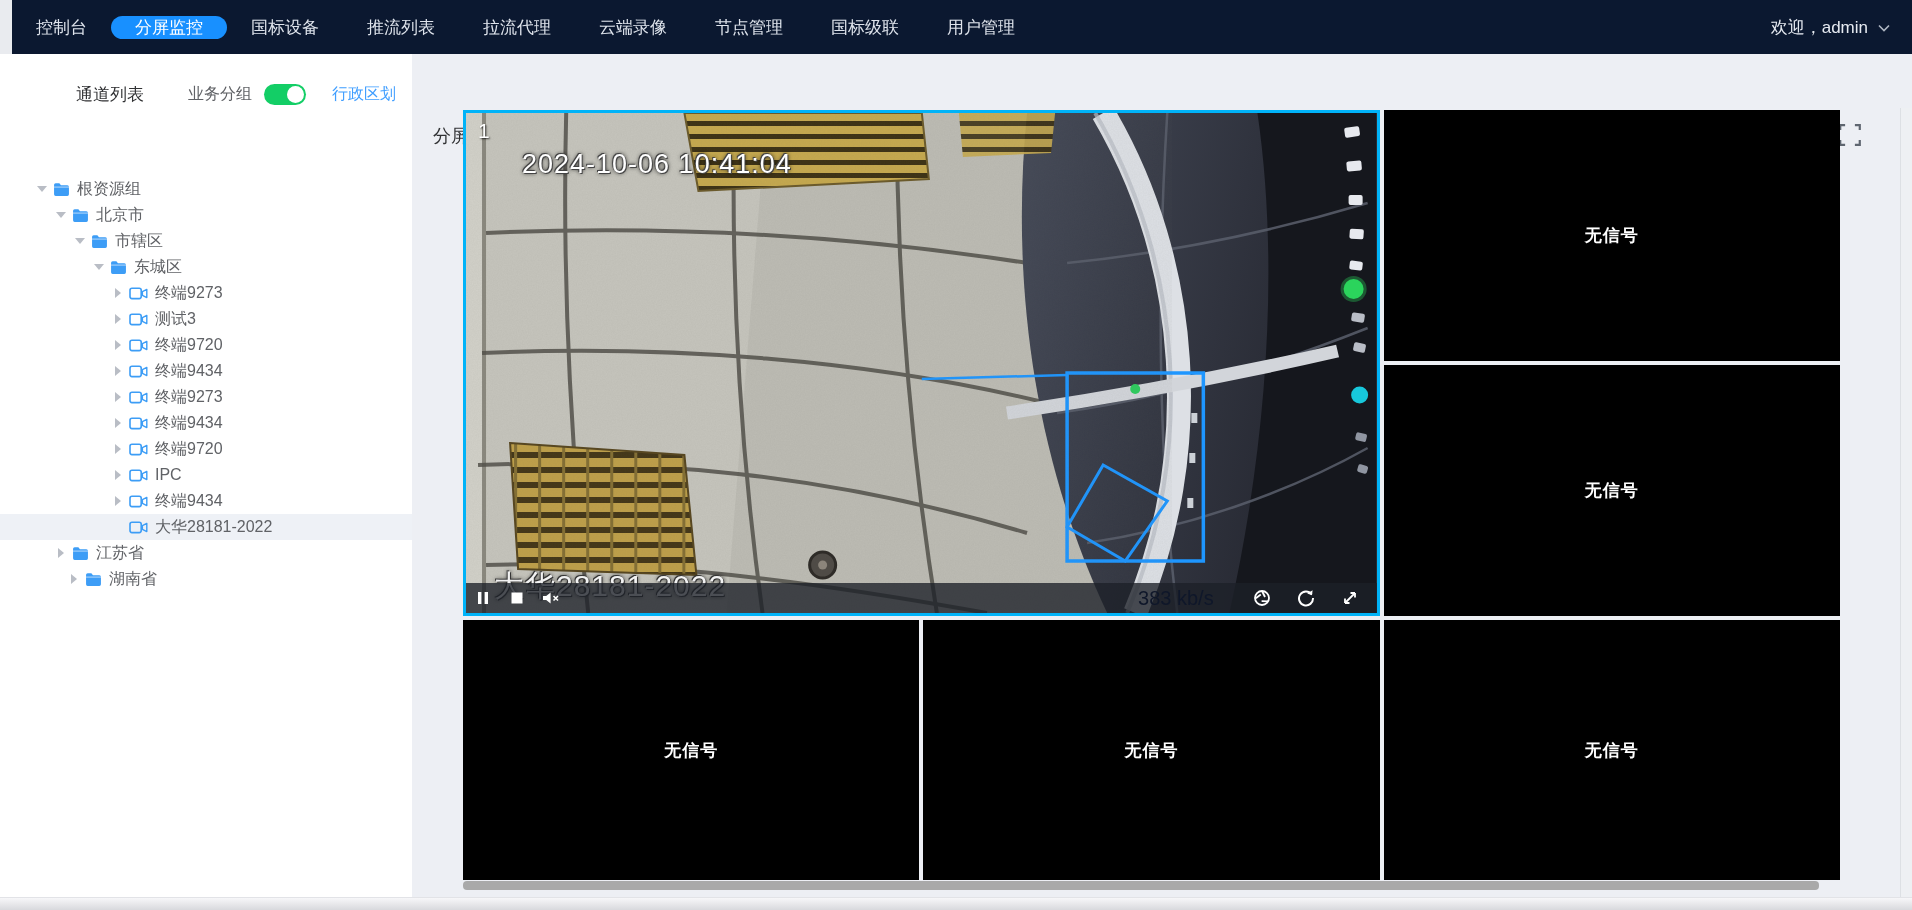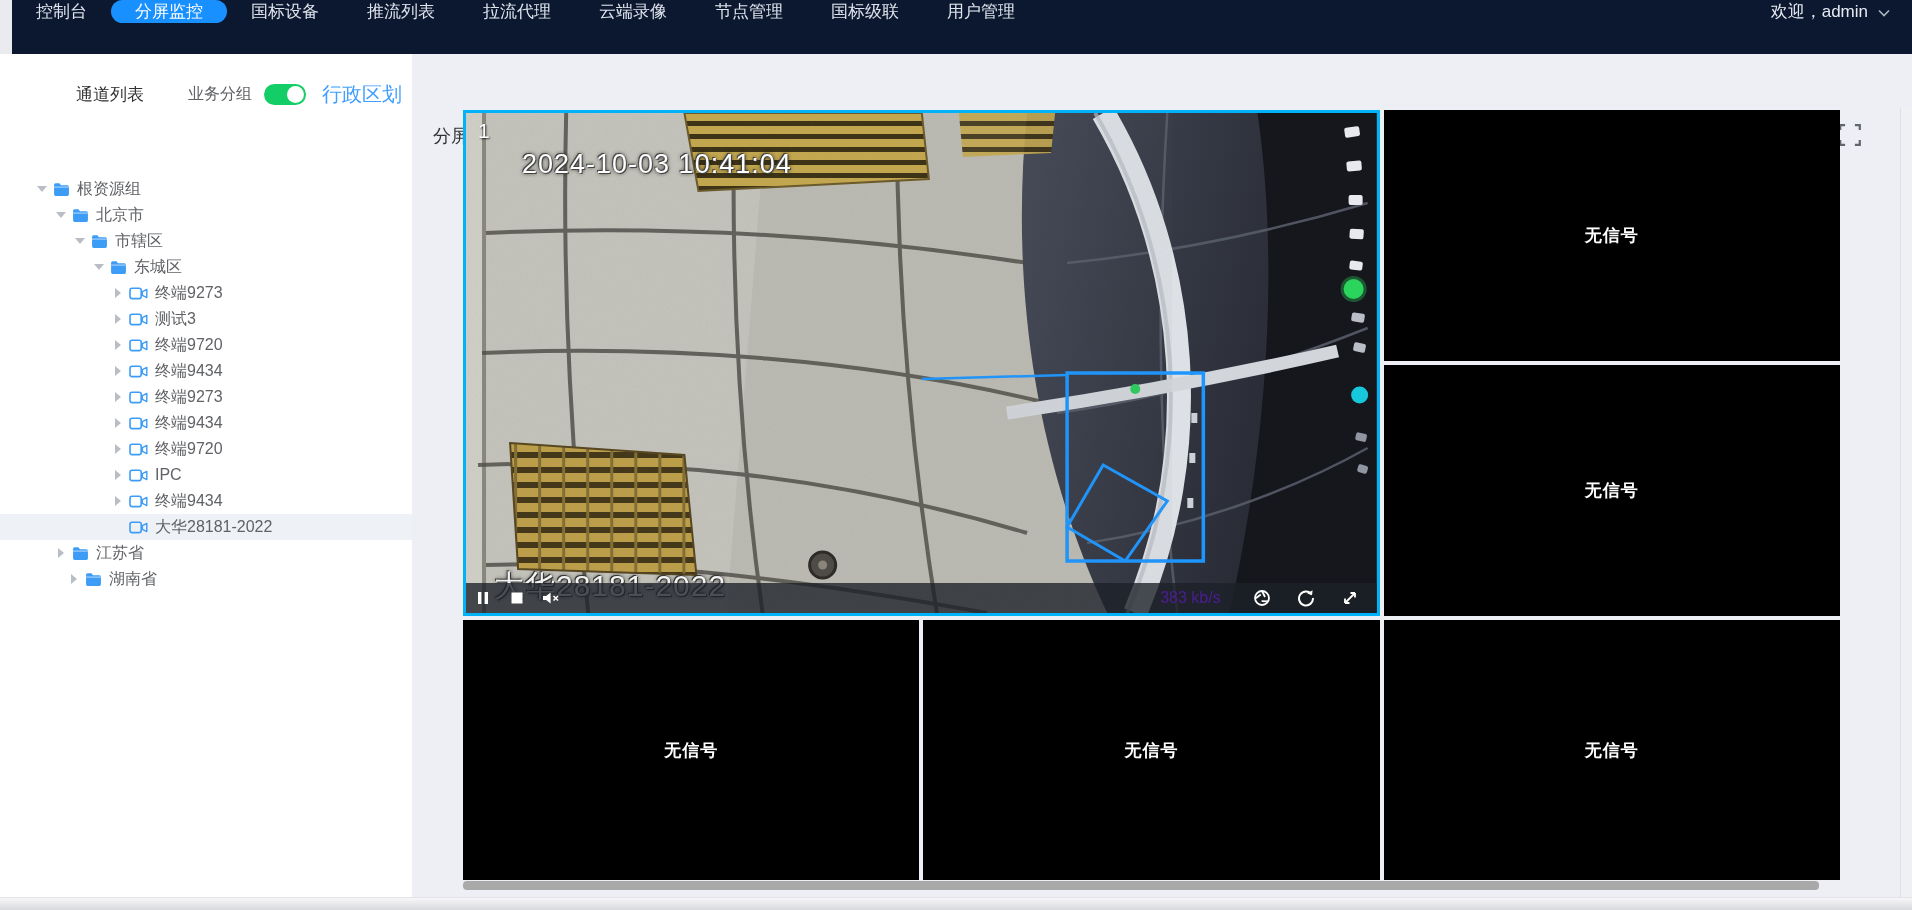--- a/index.html
+++ b/index.html
@@ -4,37 +4,37 @@
 <style>
   :root{
     --nav-bg:#0b1830; --active-tab:#1890ff; --link:#409eff; --toggle-on:#13ce66;
     --active-panel-border:#00b3f8; --content-bg:#edeff4; --icon-dark:#3a3d44;
   }
   *{box-sizing:border-box; margin:0; padding:0;}
   html,body{width:1912px;height:910px;overflow:hidden;}
   body{font-family:"Liberation Sans","DejaVu Sans",sans-serif; background:#edeff4; position:relative;}
 
   
-  .navbar{position:absolute;left:0;top:0;width:1912px;height:54px;background:var(--nav-bg);display:flex;align-items:flex-start;}
+  .navbar{position:absolute;left:0;top:0;width:1912px;height:54px;background:var(--nav-bg);display:flex;align-items:center;}
   .nav-edge{width:12px;height:54px;background:#e9ebef;flex:0 0 auto;}
   .nav-items{display:flex;align-items:stretch;}
   .nav-item{display:flex;align-items:center;gap:7px;padding:0 24px;color:#dfe4ec;font-size:17px;cursor:pointer;white-space:nowrap;}
   .nav-item.active{background:var(--active-tab);color:#fff;border-radius:24px;}
   .nav-item .chev{display:flex;align-items:center;opacity:.8;}
   .nav-spacer{flex:1;}
   .nav-user{display:flex;align-items:center;gap:10px;color:#e6eaf1;font-size:17px;padding-right:22px;cursor:pointer;}
 
   
   .sidebar{position:absolute;left:0;top:54px;width:412px;height:856px;background:#fff;}
   .sidebar-header{position:absolute;left:0;top:24px;width:100%;height:32px;display:flex;align-items:center;}
   .sidebar-title{margin-left:76px;font-size:17px;color:#303133;font-weight:500;}
   .group-label{margin-left:44px;font-size:16px;color:#606266;}
   .toggle{margin-left:12px;width:42px;height:21px;border-radius:11px;background:var(--toggle-on);position:relative;cursor:pointer;flex:0 0 auto;}
   .toggle .knob{position:absolute;right:2px;top:2px;width:17px;height:17px;border-radius:50%;background:#fff;}
-  .region-link{margin-left:16px;font-size:20px;color:var(--link);cursor:pointer;}
+  .region-link{margin-left:26px;font-size:16px;color:var(--link);cursor:pointer;}
   .tree{position:absolute;left:0;top:122px;width:100%;}
   .tree-row{display:flex;align-items:center;height:26px;font-size:16px;color:#606266;cursor:pointer;white-space:nowrap;}
   .tree-row.selected{background:#eef1f6;}
   .caret{width:16px;height:10px;display:inline-flex;align-items:center;justify-content:center;flex:0 0 auto;}
   .caret.down::before{content:"";border-left:5px solid transparent;border-right:5px solid transparent;border-top:6px solid #b9bdc5;}
   .caret.right::before{content:"";border-top:5px solid transparent;border-bottom:5px solid transparent;border-left:6px solid #b9bdc5;}
   .node-icon{display:inline-flex;align-items:center;margin:0 7px 0 3px;flex:0 0 auto;}
   .node-label{line-height:26px;}
 
   
@@ -51,21 +51,21 @@
   .cell.video{grid-column:1/3;grid-row:1/3;border:3px solid var(--active-panel-border);background:#9a9a94;overflow:hidden;display:block;}
   .nosignal-label{color:#fff;font-size:17px;font-weight:700;letter-spacing:1px;}
 
   .video-canvas{position:absolute;left:0;top:0;width:100%;height:100%;}
   .osd-badge{position:absolute;left:12px;top:6px;font-size:21px;color:#fff;text-shadow:1px 1px 2px rgba(0,0,0,.8);z-index:3;}
   .osd-timestamp{position:absolute;left:56px;top:36px;font-size:27px;color:#fff;letter-spacing:1px;text-shadow:1px 1px 0 #444,-1px -1px 0 #444,0 0 4px #000;z-index:3;}
   .osd-channel{position:absolute;left:28px;bottom:6px;font-size:30px;color:#f2f2f2;letter-spacing:1px;text-shadow:1px 1px 0 #333,-1px -1px 0 #333,0 0 4px #000;z-index:2;}
   .player-bar{position:absolute;left:0;bottom:0;width:100%;height:30px;background:rgba(28,32,40,.78);display:flex;align-items:center;z-index:4;}
   .pbtn{background:none;border:none;cursor:pointer;display:flex;align-items:center;justify-content:center;width:34px;height:30px;}
   .player-right{margin-left:auto;display:flex;align-items:center;gap:10px;padding-right:10px;}
-  .bitrate{color:#4c1d95;font-size:16px;margin-right:14px;}
+  .bitrate{color:#0f172a;font-size:20px;margin-right:21px;}
 
   .grid-hscroll{position:absolute;left:51px;top:827px;width:1356px;height:9px;border-radius:4px;background:#a9a9a9;cursor:pointer;}
   .right-vscroll{position:absolute;right:0;top:54px;width:12px;height:842px;background:#eef0f3;border-left:1px solid #dde0e4;cursor:pointer;}
   .page-hscroll{position:absolute;left:0;bottom:0;width:1912px;height:13px;background:linear-gradient(#f7f7f9,#d8d9dd);border-top:1px solid #e2e3e7;cursor:pointer;}
 </style>
 </head>
 <body>
 
 <div class="navbar">
   <div class="nav-edge"></div>
@@ -420,21 +420,21 @@
           </g>
         <circle cx="892" cy="282" r="8.5" fill="#17c8dc"></circle>
         <g fill="#8f95a1">
             <rect x="888" y="320" width="11" height="8" rx="2" transform="rotate(14 893 324)"></rect>
             <rect x="890" y="352" width="10" height="8" rx="2" transform="rotate(16 895 356)"></rect>
           </g>
         <rect width="640" height="500" filter="url(#noise)" opacity="0.14"></rect>
       </svg>
 
       <div class="osd-badge">1</div>
-      <div class="osd-timestamp">2024-10-03 10:41:04</div>
+      <div class="osd-timestamp">2024-10-06 10:41:04</div>
       <div class="osd-channel">大华28181-2022</div>
 
       <div class="player-bar">
         <button class="pbtn">
           <svg width="14" height="14" viewBox="0 0 14 14">
               <rect x="2" y="1" width="3.4" height="12" fill="#fff"></rect>
               <rect x="8.6" y="1" width="3.4" height="12" fill="#fff"></rect>
             </svg>
         </button>
         <button class="pbtn">

